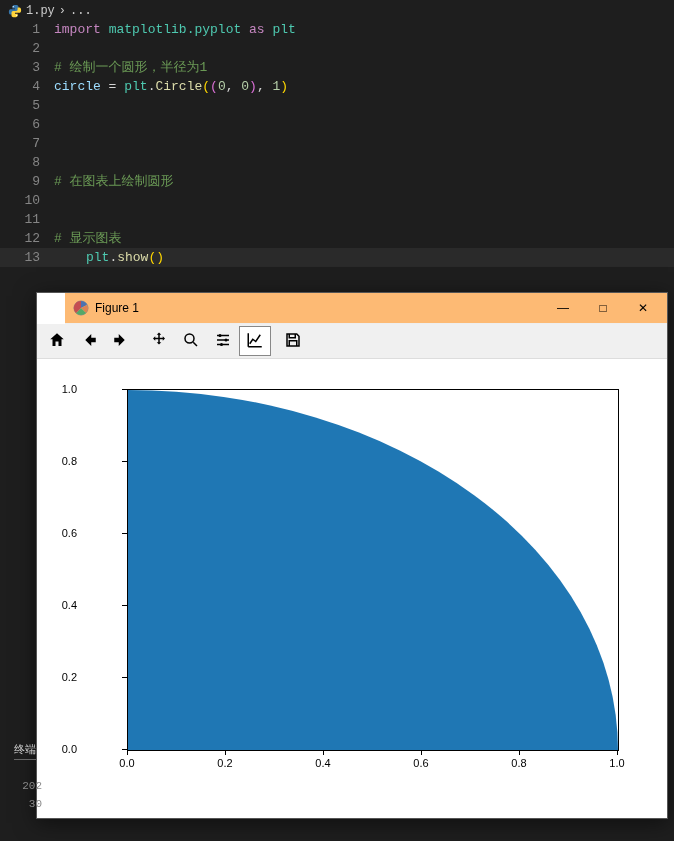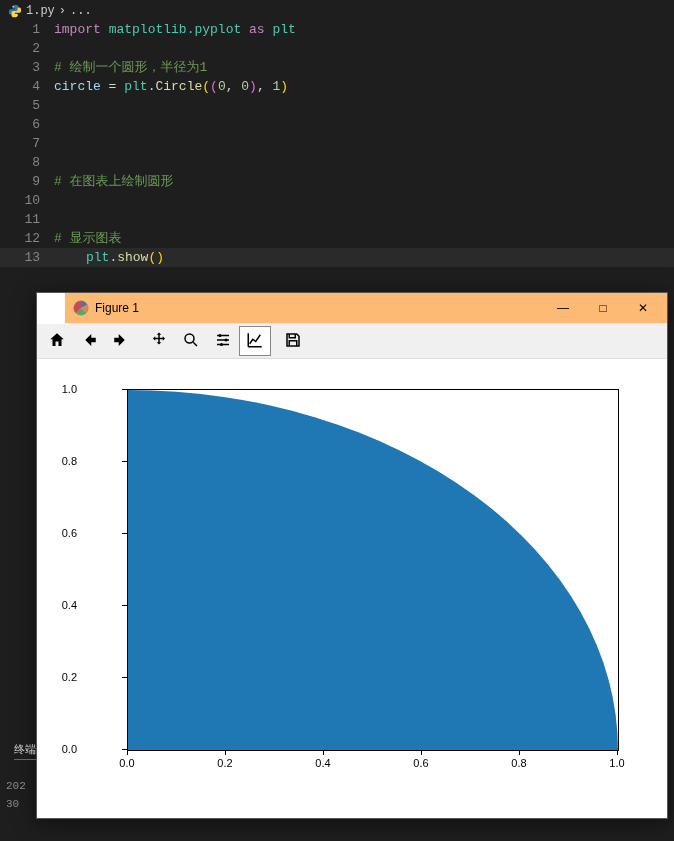--- a/index.html
+++ b/index.html
@@ -161,21 +161,21 @@
 
   .sidebar-bottom {
     position: absolute;
     left: 0;
     top: 740px;
     width: 36px;
     color: #888;
     font-size: 11px;
     padding-left: 6px;
   }
-  .sidebar-bottom div { height: 18px; }
+  .sidebar-bottom div { height: 18px; text-align: right; }
   .term-label {
     position: absolute;
     left: 14px;
     top: 742px;
     font-size: 11px;
     color: #ccc;
     border-bottom: 1px solid #666;
     padding-bottom: 2px;
   }
 </style>

